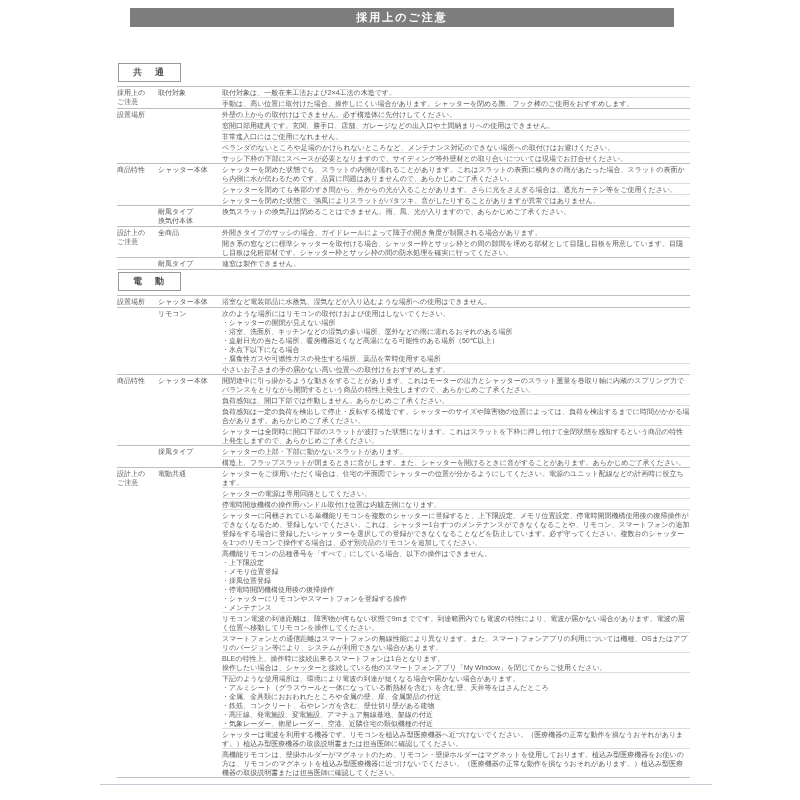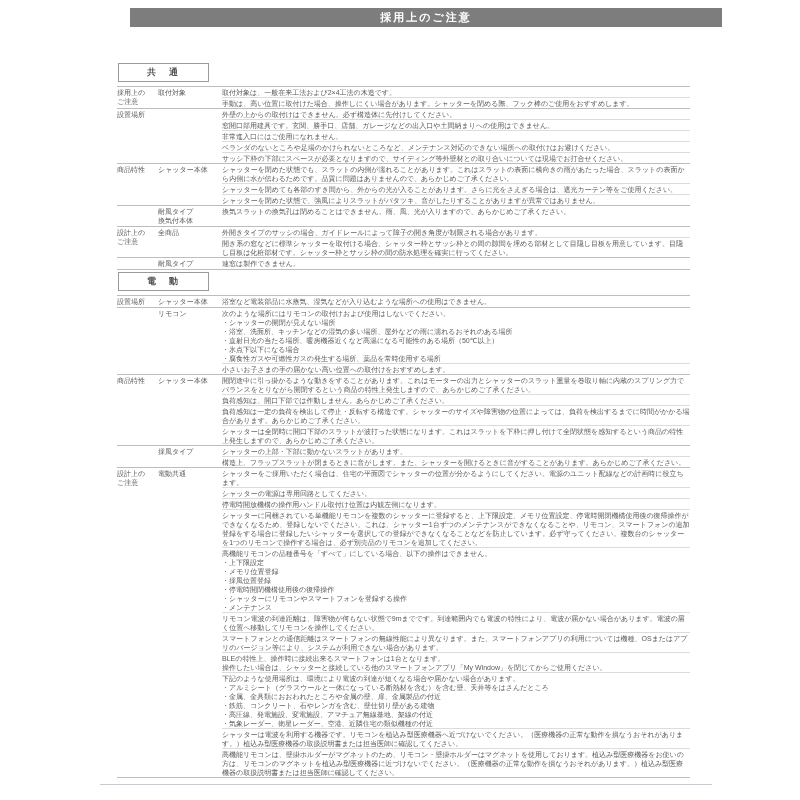--- a/index.html
+++ b/index.html
@@ -8,31 +8,31 @@
     --footer-rule:#c3ccd4; --page-bg:#ffffff;
   }
   *{box-sizing:border-box;}
   html,body{margin:0;padding:0;}
   body{
     width:800px;height:800px;background:var(--page-bg);
     font-family:"Liberation Sans","DejaVu Sans",sans-serif;
     color:var(--body-text); overflow:hidden;
   }
   .title-bar{
-    margin:8px 0 0 130px;width:592px;height:19px;background:var(--title-bar-bg);
+    margin:8px 0 0 130px;width:544px;height:19px;background:var(--title-bar-bg);
     color:var(--title-text);font-size:11px;font-weight:bold;letter-spacing:2px;
     display:flex;align-items:center;justify-content:center;
   }
   .content{margin-left:117px;width:573px;}
   .section{}
   .section:first-child{margin-top:34px;}
   .section-box{
     display:inline-block;border:1px solid var(--box-border);color:#555;
     font-size:9px;font-weight:bold;letter-spacing:2px;
-    padding:2px 28px;margin:0 0 4px 1px;background:#fff;
+    padding:2px 14px;margin:0 0 4px 1px;background:#fff;
   }
   .table{border-top:1px solid var(--group-border);font-size:7px;line-height:9px;}
   .group{
     display:grid;grid-template-columns:41px 64px 1fr;
     border-bottom:1px solid var(--group-border);
   }
   .cat,.subcat{padding:1px 2px 1px 0;white-space:pre-line;}
   .notes{min-width:0;}
   .note-item{border-bottom:1px solid var(--item-border);padding:0.5px 0;}
   .note-item:last-child{border-bottom:0;}

